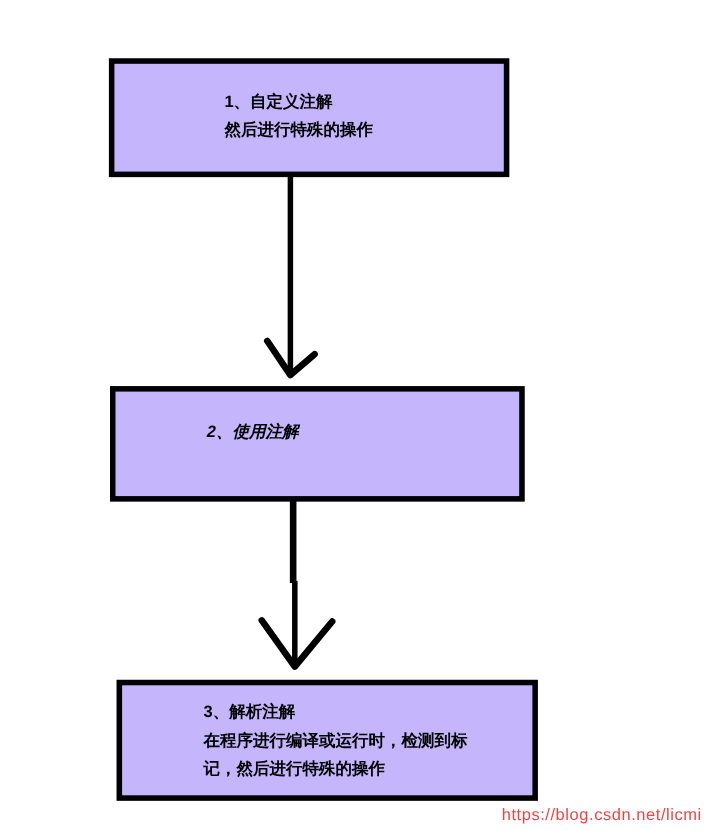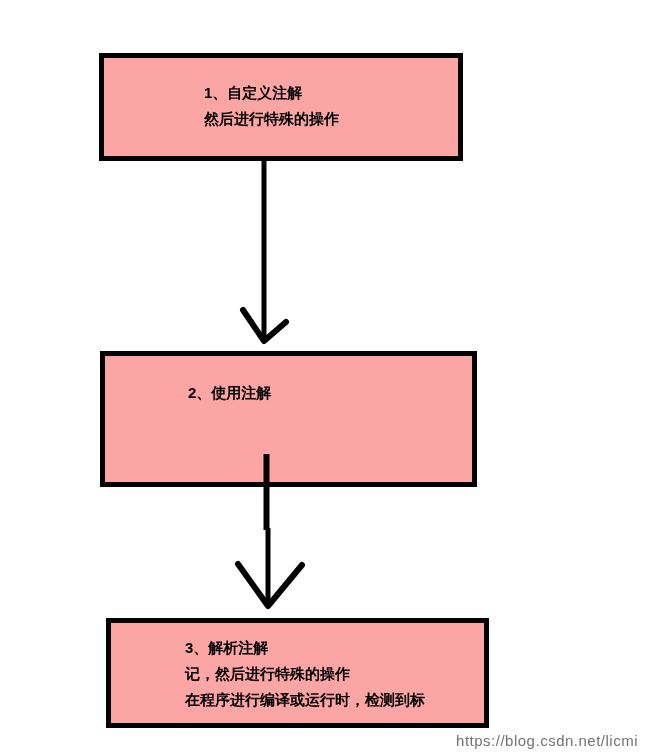--- a/index.html
+++ b/index.html
@@ -12,49 +12,49 @@
     width: 649px;
     height: 755px;
     background: #ffffff;
     overflow: hidden;
     font-family: "Liberation Sans", sans-serif;
   }
   .flow-box {
     position: absolute;
     box-sizing: border-box;
     border: 5px solid #000000;
-    background: #fca5a5;
+    background: #c4b5fd;
   }
   .flow-box .box-text {
     color: #000000;
     font-weight: 700;
     font-size: 15px;
     line-height: 26px;
     white-space: nowrap;
   }
   .box1 { left: 99px;  top: 53px;  width: 364px; height: 108px; }
-  .box2 { left: 100px; top: 351px; width: 377px; height: 136px; }
+  .box2 { left: 100px; top: 351px; width: 377px; height: 105px; font-style: italic; }
   .box3 { left: 106px; top: 618px; width: 383px; height: 110px; }
   .box1 .box-text { padding: 22px 0 0 100px; }
   .box2 .box-text { padding: 24px 0 0 83px; }
   .box3 .box-text { padding: 12px 0 0 74px; }
   .arrows-overlay {
     position: absolute;
     left: 0;
     top: 0;
     width: 649px;
     height: 755px;
     pointer-events: none;
   }
   .watermark {
     position: absolute;
     top: 732px;
     right: 11px;
     font-size: 15px;
-    color: #737373;
+    color: #ef4444;
     letter-spacing: 0.5px;
     white-space: nowrap;
   }
 </style>
 </head>
 <body>
 
 <div class="canvas">
 
   <div class="flow-box box1">
@@ -66,22 +66,22 @@
 
   <div class="flow-box box2">
     <div class="box-text">
       <div>2、使用注解</div>
     </div>
   </div>
 
   <div class="flow-box box3">
     <div class="box-text">
       <div>3、解析注解</div>
+      <div>在程序进行编译或运行时，检测到标</div>
       <div>记，然后进行特殊的操作</div>
-      <div>在程序进行编译或运行时，检测到标</div>
     </div>
   </div>
 
   <svg class="arrows-overlay" width="649" height="755" viewBox="0 0 649 755" xmlns="http://www.w3.org/2000/svg">
 
     <g fill="none" stroke="#000000">
       <path d="M264 158 L264 340" stroke-width="5"></path>
       <path d="M243 310 L264 341 L286 322" stroke-width="6" stroke-linecap="round" stroke-linejoin="round"></path>
     </g>
 

